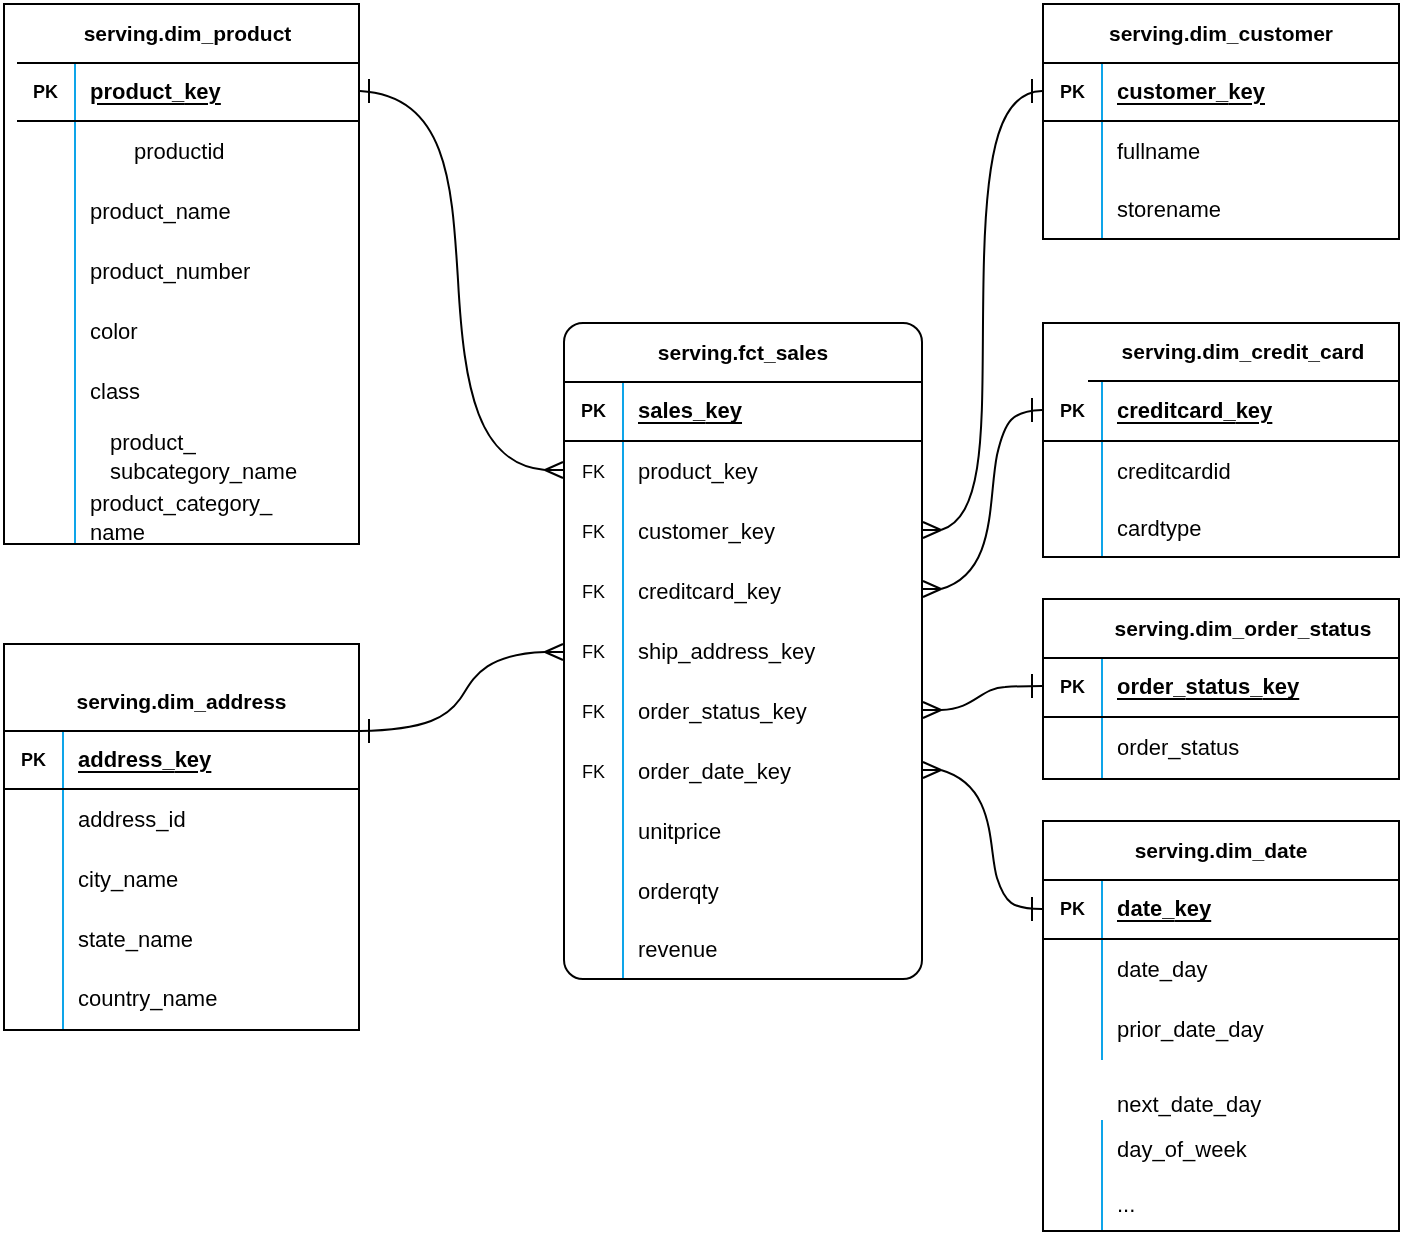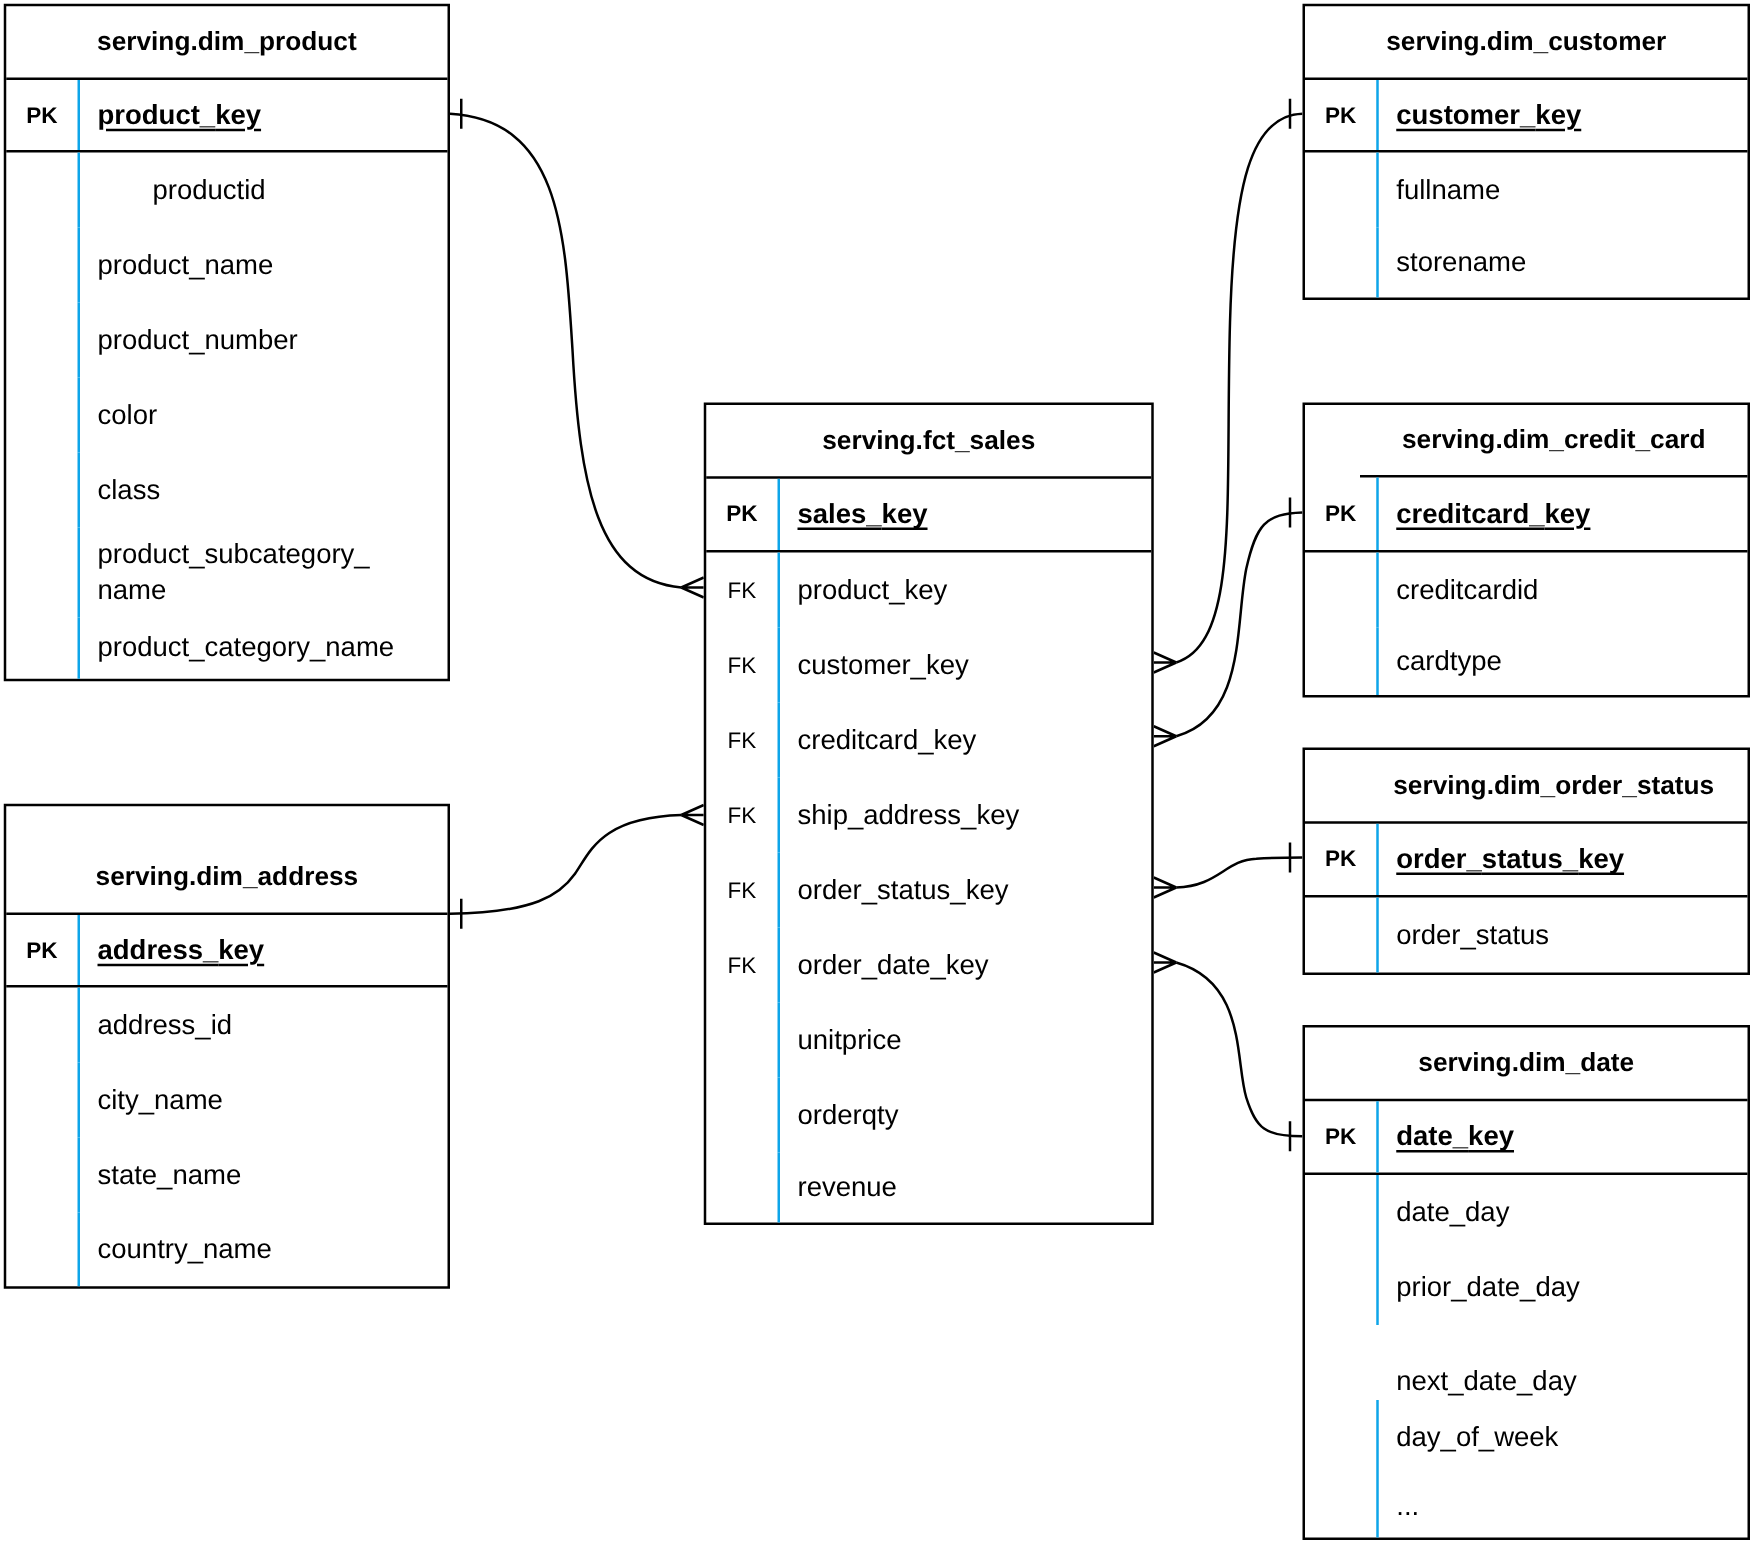--- a/index.html
+++ b/index.html
@@ -69,21 +69,21 @@
     </g>
 
     <g>
       <path d="M 941 770 C 997 786 988 848 997 878 C 1005 903 1012 909 1042 909"></path>
       <path d="M 941 770 L 923 762 M 941 770 L 923 770 M 941 770 L 923 778"></path>
       <path d="M 1032 897 L 1032 921"></path>
     </g>
   </svg>
 
   <div id="entities">
-      <div class="entity" style="left: 3px; top: 3px; width: 357px;">
+      <div class="entity" style="left: 3px; top: 3px; width: 357px; padding-left: 12px;">
         <div class="entity-header" style="height: 59px;">
           <span>serving.dim_product</span>
         </div>
         <div class="row pk-row" style="height: 58px;">
           <div class="keycell pk-key">PK</div>
           <div class="fieldcell pk-name">
             <span>product_<wbr>key</span>
           </div>
         </div>
         <div class="row field-row" style="height: 60px; gap: 44px;">
@@ -109,21 +109,21 @@
           <div class="fieldcell">
             <span>color</span>
           </div>
         </div>
         <div class="row field-row" style="height: 60px;">
           <div class="keycell"></div>
           <div class="fieldcell">
             <span>class</span>
           </div>
         </div>
-        <div class="row field-row" style="height: 72px;">
+        <div class="row field-row" style="height: 72px; gap: 20px;">
           <div class="keycell"></div>
           <div class="fieldcell">
             <span>product_<wbr>subcategory_<wbr>name</span>
           </div>
         </div>
         <div class="row field-row" style="height: 49px;">
           <div class="keycell"></div>
           <div class="fieldcell">
             <span>product_<wbr>category_<wbr>name</span>
           </div>
@@ -145,21 +145,21 @@
             <span>fullname</span>
           </div>
         </div>
         <div class="row field-row" style="height: 56px;">
           <div class="keycell"></div>
           <div class="fieldcell">
             <span>storename</span>
           </div>
         </div>
       </div>
-      <div class="entity" style="left: 563px; top: 322px; width: 360px;">
+      <div class="entity" style="left: 563px; top: 322px; width: 360px; border-radius: 20px;">
         <div class="entity-header" style="height: 59px;">
           <span>serving.fct_sales</span>
         </div>
         <div class="row pk-row" style="height: 59px;">
           <div class="keycell pk-key">PK</div>
           <div class="fieldcell pk-name">
             <span>sales_<wbr>key</span>
           </div>
         </div>
         <div class="row field-row" style="height: 60px;">

